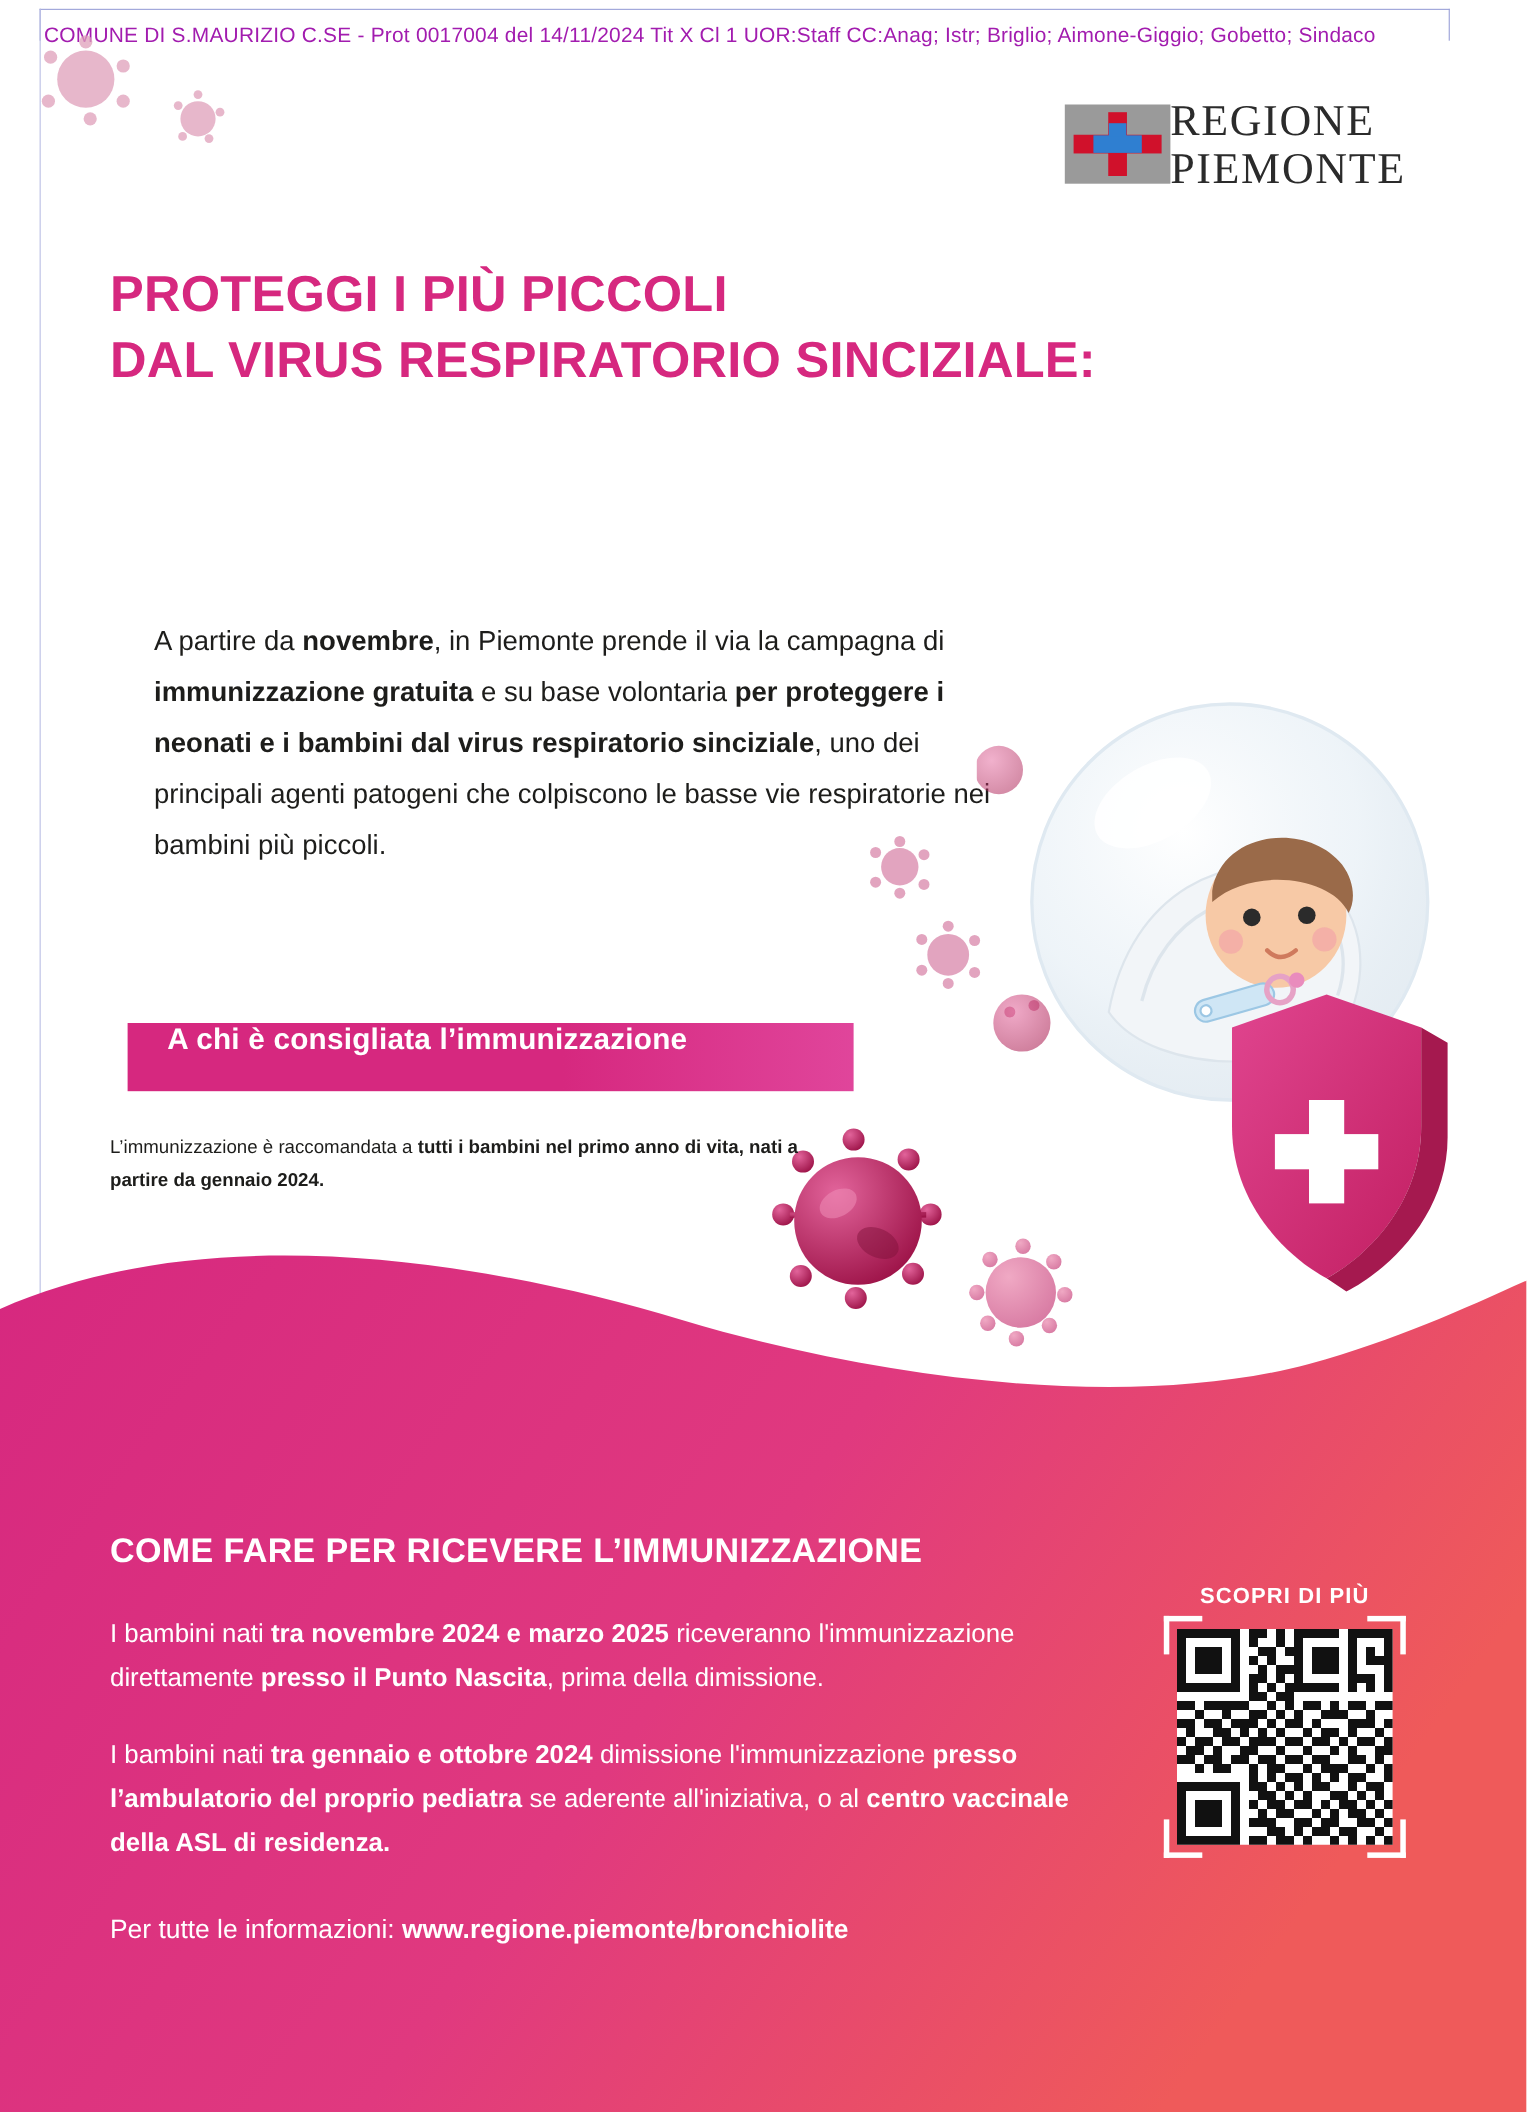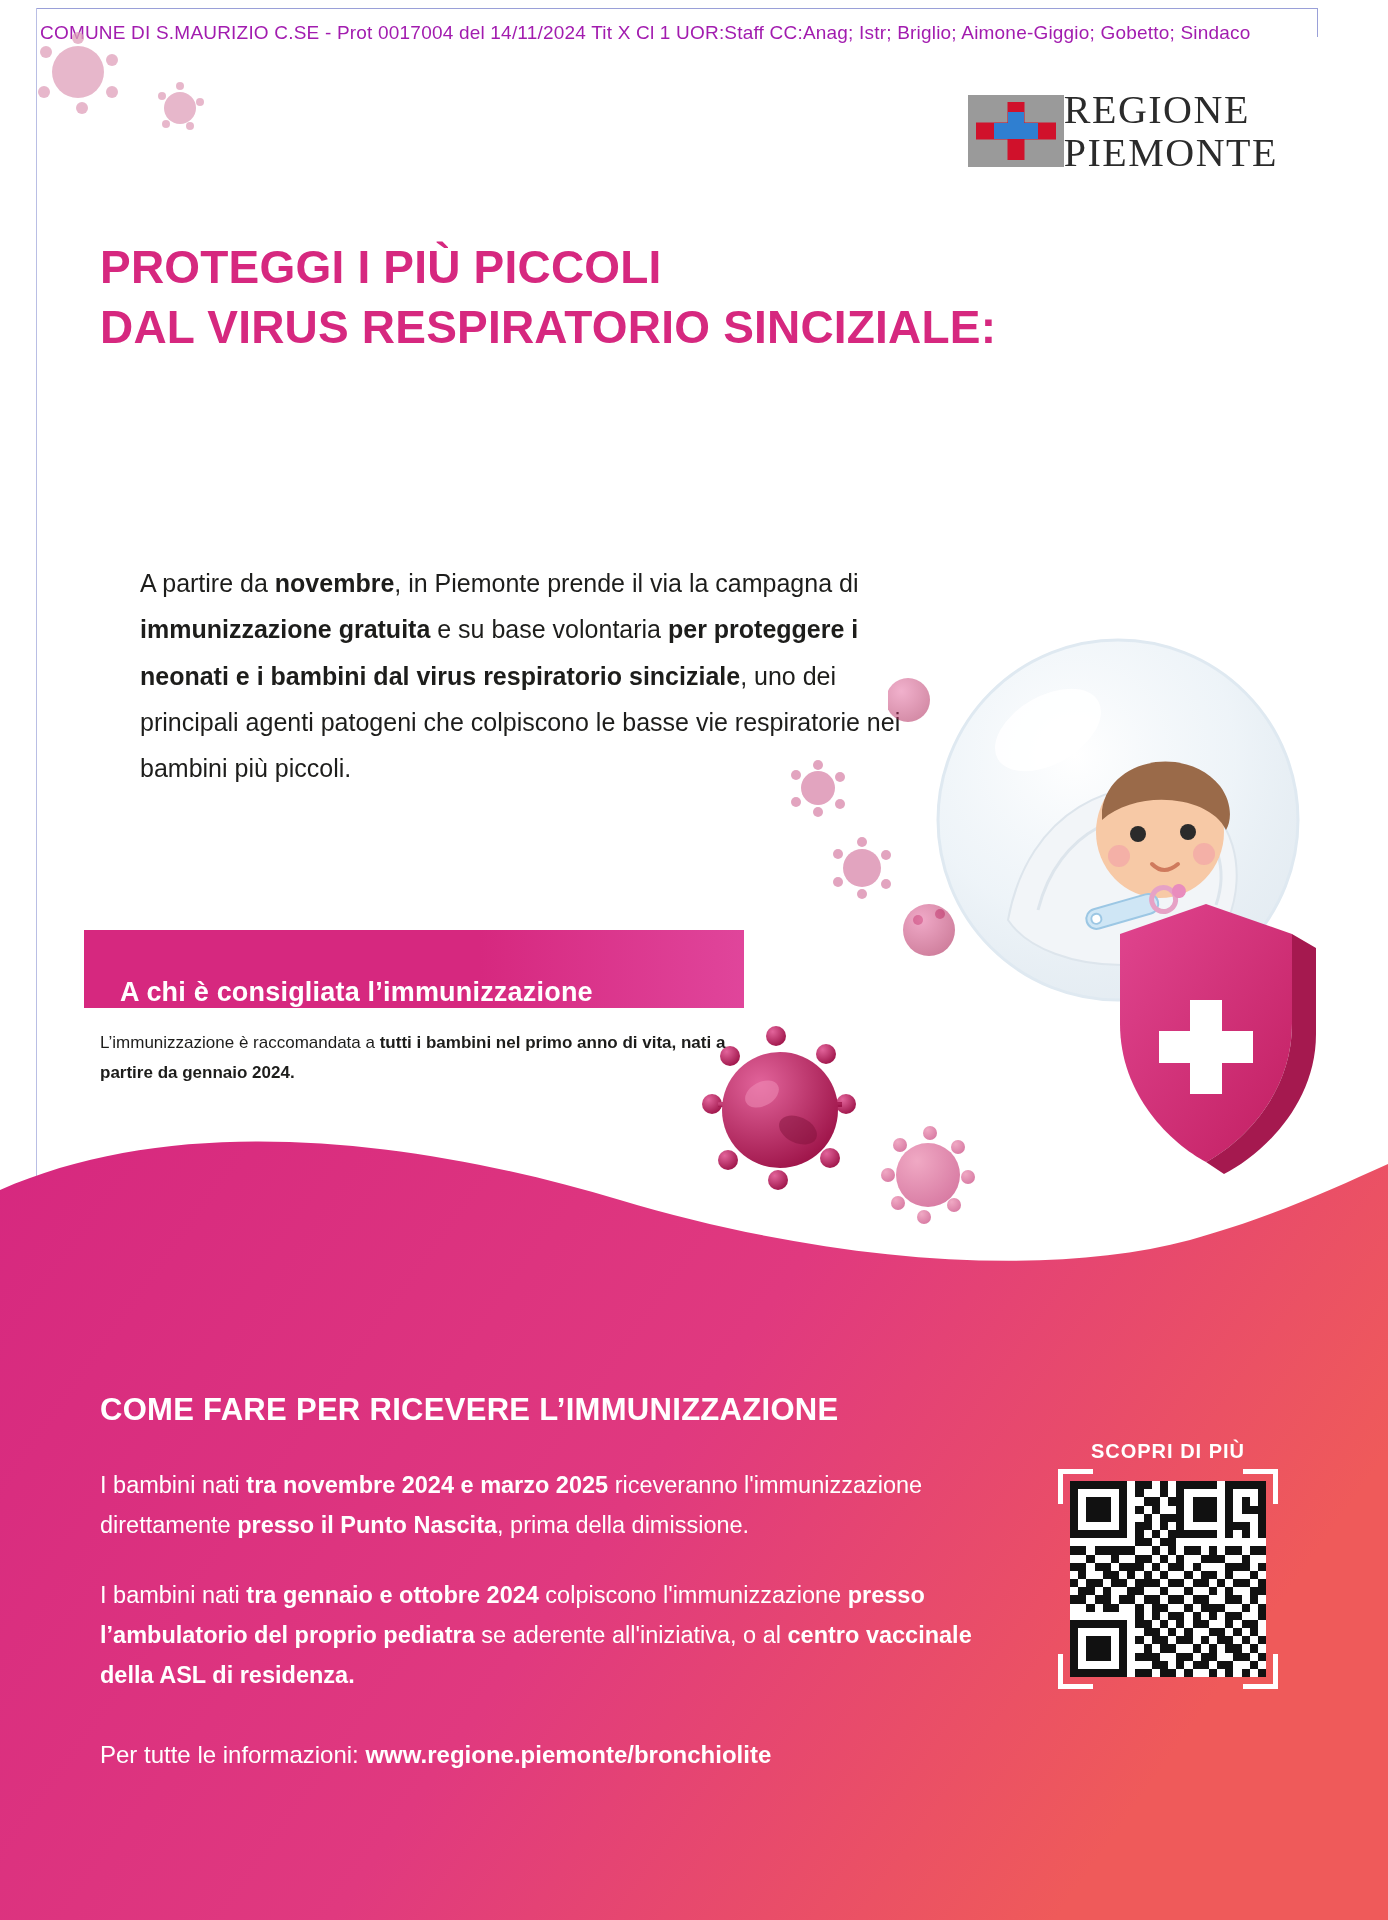--- a/index.html
+++ b/index.html
@@ -142,26 +142,26 @@
     line-height: 1.85;
     color: #1d1d1b;
     margin-left: 40px;
   }
   .intro b { font-weight: bold; }
 
   
   .band-title {
     position: absolute;
     top: 930px;
-    left: 84px;
+    left: 116px;
     width: 660px;
-    height: 78px;
+    height: 62px;
     background: linear-gradient(90deg, #d6287f 0%, #d6287f 60%, #e0459b 100%);
     display: flex;
-    align-items: flex-end;
+    align-items: flex-start;
   }
   .band-title span {
     color: #ffffff;
     font-weight: bold;
     font-size: 27px;
     padding-left: 36px;
     letter-spacing: 0.2px;
   }
   .band-sub {
     position: absolute;
@@ -433,21 +433,21 @@
           <stop offset="100%" stop-color="#ef5a5a"></stop>
         </linearGradient>
       </defs>
       <path d="M0 60 C180 -20 420 10 620 70 C820 130 1040 150 1190 110 C1270 88 1330 60 1388 34 L1388 790 L0 790 Z" fill="url(#pinkg)"></path>
     </svg>
   </div>
 
   <div class="bottom-content">
     <div class="bottom-title">COME FARE PER RICEVERE L’IMMUNIZZAZIONE</div>
     <div class="bottom-p" id="bp1"><span>I bambini nati </span><b>tra novembre 2024 e marzo 2025</b><span> riceveranno l'immunizzazione direttamente </span><b>presso il Punto Nascita</b><span>, prima della dimissione.</span></div>
-    <div class="bottom-p" id="bp2"><span>I bambini nati </span><b>tra gennaio e ottobre 2024</b><span> colpiscono l'immunizzazione </span><b>presso l’ambulatorio del proprio pediatra</b><span> se aderente all'iniziativa, o al </span><b>centro vaccinale della ASL di residenza.</b></div>
+    <div class="bottom-p" id="bp2"><span>I bambini nati </span><b>tra gennaio e ottobre 2024</b><span> dimissione l'immunizzazione </span><b>presso l’ambulatorio del proprio pediatra</b><span> se aderente all'iniziativa, o al </span><b>centro vaccinale della ASL di residenza.</b></div>
     <div class="bottom-last">
       <span>Per tutte le informazioni: </span><b>www.regione.piemonte/bronchiolite</b>
     </div>
   </div>
 
   <div class="qr-block">
     <div class="qr-label">SCOPRI DI PIÙ</div>
     <div class="qr-wrap">
       <svg class="qr-canvas" id="qrsvg" viewBox="0 0 24 24" xmlns="http://www.w3.org/2000/svg" shape-rendering="crispEdges">
           <rect width="24" height="24" fill="#ffffff"></rect>

